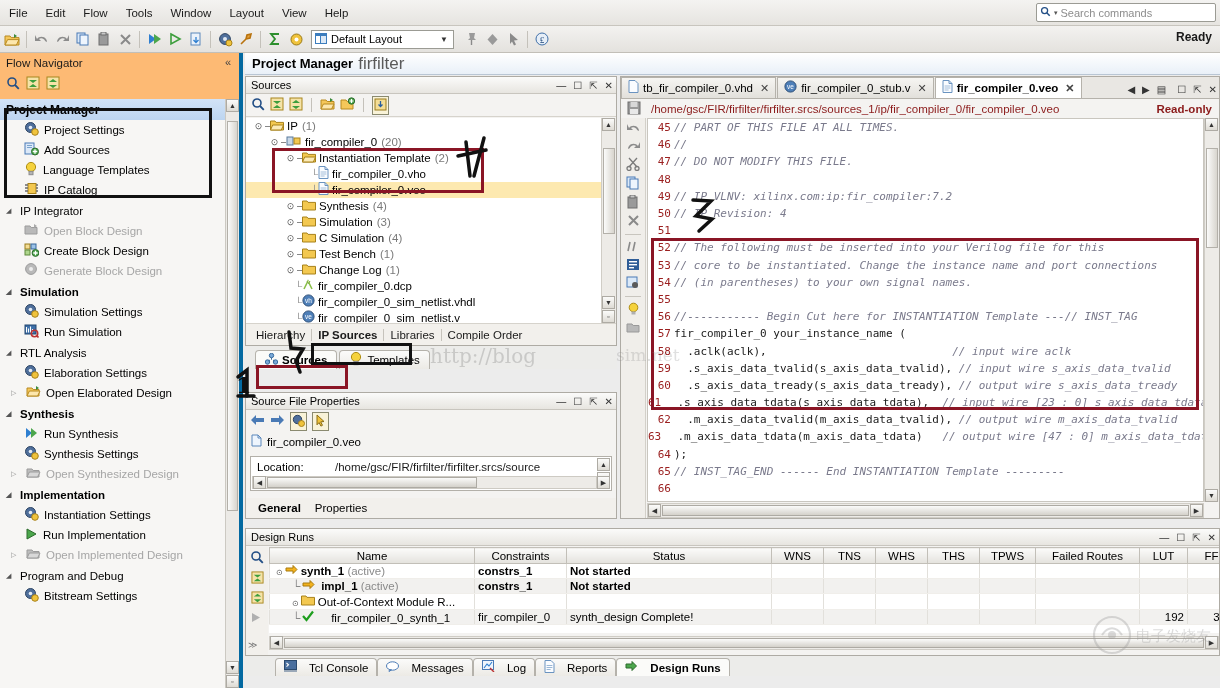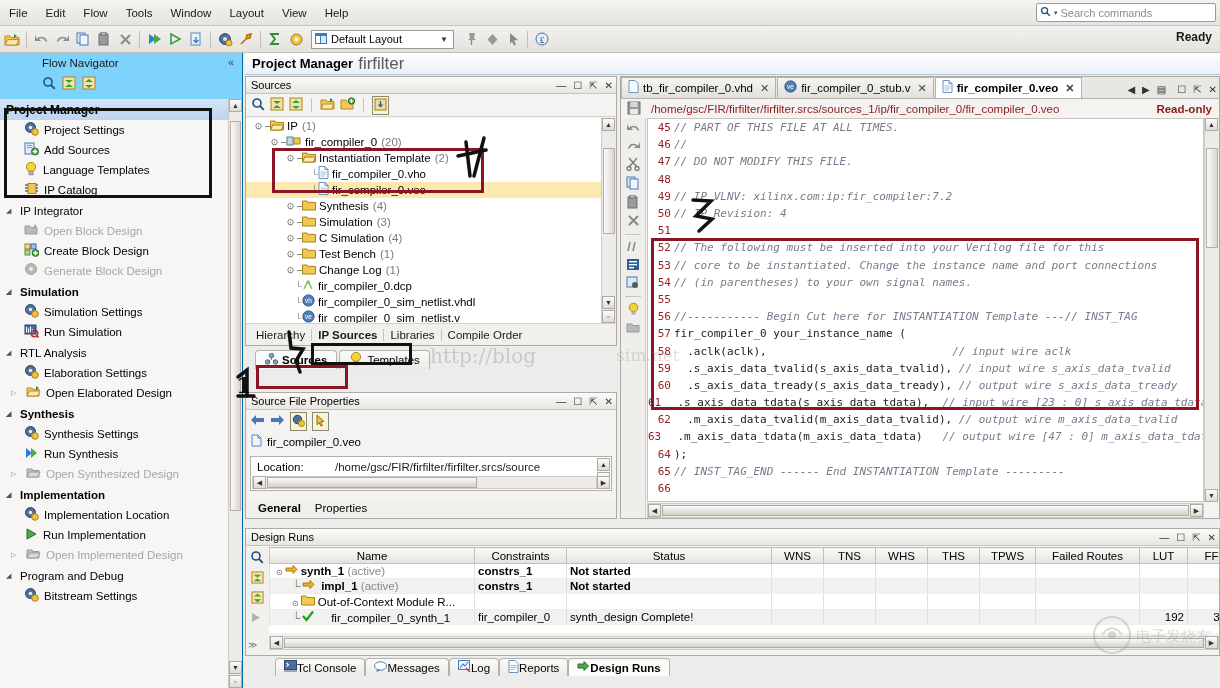--- a/index.html
+++ b/index.html
@@ -51,21 +51,21 @@
     color:#333; font-size:8px;
   }
   .ready-lbl {
     position: absolute; right: 8px; top: 4px;
     font-weight: bold; font-size: 12px; color: #1a1a1a;
   }
 
   
   .flownav {
     position: absolute; left: 0; top: 53px; width: 243px; height: 635px;
-    background: #7dd3fc; border-right: 1px solid #0369a1; padding-left: 36px;
+    background: #fdba74; border-right: 4px solid #0369a1;
   }
   .fn-title {
     height: 20px; display:flex; align-items:center; padding-left:6px;
     font-size: 11.5px; color:#1a1a1a; position: relative;
   }
   .fn-title .collapse { position:absolute; right:8px; top:3px; color:#444; font-size:11px;}
   .fn-tools { height: 22px; display:flex; align-items:center; gap:6px; padding-left:6px; }
   .fn-list {
     position:absolute; left:0; top:46px; right:14px; bottom:0;
     overflow:hidden; background:#f7f6f4;
@@ -233,21 +233,21 @@
                 background:#edebe7; border:1px solid #cfccc5;}
   .dr-hscroll .thumb { position:absolute; left:14px; right:14px; top:1px; bottom:1px;
                 background:linear-gradient(to bottom,#fbfbfa,#d4d1ca); border:1px solid #adaaa3;}
 
   
   .bottom-tabs {
     position:absolute; left:245px; top:656px; width:975px; height:20px;
     display:flex; align-items:flex-end; padding-left:30px; background:#ececea;
   }
   .bottom-tabs .bt {
-    height:18px; padding:0 8px; display:flex; align-items:center; gap:0;
+    height:18px; padding:0 8px; display:flex; align-items:center; gap:12px;
     background:linear-gradient(to bottom,#fbfbfa,#eceae5);
     border:1px solid #b5b2ab; border-bottom:none; border-radius:4px 4px 0 0;
     font-size:11.5px;
     justify-content:flex-end;
   }
   .bottom-tabs .bt.active { font-weight:bold; background:#fbfbf9; }
   .bt-collapse { position:absolute; left:248px; top:640px; font-size:9px; color:#777; }
 
   
   .anno-rect { position:absolute; border:3px solid #8a1525; pointer-events:none; }
@@ -542,53 +542,53 @@
               <path d="M1 11l2.4-5H14l-2.4 5z" fill="#fde7ad" stroke="#b88a20"></path>
               <path d="M10 1l3 2-3 2z" fill="#3a8a3a"></path>
             </svg></span>
           <span>Open Elaborated Design</span>
         </div>
         <div class="fn-group bold">
           <span class="tri">◢</span>
           <span>Synthesis</span>
         </div>
         <div class="fn-item">
+          <span class="icon"><svg width="15" height="14" viewBox="0 0 15 14">
+              <path d="M2 2l6 5-6 5z" fill="#2f7fd0"></path>
+              <path d="M7 2l6 5-6 5z" fill="#4ca64c"></path>
+            </svg></span>
+          <span>Run Synthesis</span>
+        </div>
+        <div class="fn-item">
           <span class="icon"><svg width="15" height="15" viewBox="0 0 15 15">
               <circle cx="6.5" cy="6.5" r="5" fill="#4f6f9b" stroke="#2d4463"></circle>
               <circle cx="6.5" cy="6.5" r="1.8" fill="#e4ecf5"></circle>
               <circle cx="11" cy="11" r="3.3" fill="#f0c33c" stroke="#a8821b"></circle>
             </svg></span>
           <span>Synthesis Settings</span>
-        </div>
-        <div class="fn-item">
-          <span class="icon"><svg width="15" height="14" viewBox="0 0 15 14">
-              <path d="M2 2l6 5-6 5z" fill="#2f7fd0"></path>
-              <path d="M7 2l6 5-6 5z" fill="#4ca64c"></path>
-            </svg></span>
-          <span>Run Synthesis</span>
         </div>
         <div class="fn-item disabled">
           <span class="sub-tri">▷</span>
           <span class="icon"><svg width="15" height="14" viewBox="0 0 15 14">
               <path d="M1 3h5l1.2 1.5H13V11H1z" fill="#bdbdbd" stroke="#9b9b9b"></path>
               <path d="M1 11l2.4-5H14l-2.4 5z" fill="#d8d8d8" stroke="#9b9b9b"></path>
             </svg></span>
           <span>Open Synthesized Design</span>
         </div>
         <div class="fn-group bold">
           <span class="tri">◢</span>
           <span>Implementation</span>
         </div>
         <div class="fn-item">
           <span class="icon"><svg width="15" height="15" viewBox="0 0 15 15">
               <circle cx="6.5" cy="6.5" r="5" fill="#4f6f9b" stroke="#2d4463"></circle>
               <circle cx="6.5" cy="6.5" r="1.8" fill="#e4ecf5"></circle>
               <circle cx="11" cy="11" r="3.3" fill="#f0c33c" stroke="#a8821b"></circle>
             </svg></span>
-          <span>Implementation Location</span>
+          <span>Instantiation Settings</span>
         </div>
         <div class="fn-item">
           <span class="icon"><svg width="14" height="14" viewBox="0 0 14 14">
               <path d="M3 2l9 5-9 5z" fill="#4ca64c" stroke="#2c6b2c"></path>
             </svg></span>
           <span>Run Implementation</span>
         </div>
         <div class="fn-item disabled">
           <span class="sub-tri">▷</span>
           <span class="icon"><svg width="15" height="14" viewBox="0 0 15 14">

